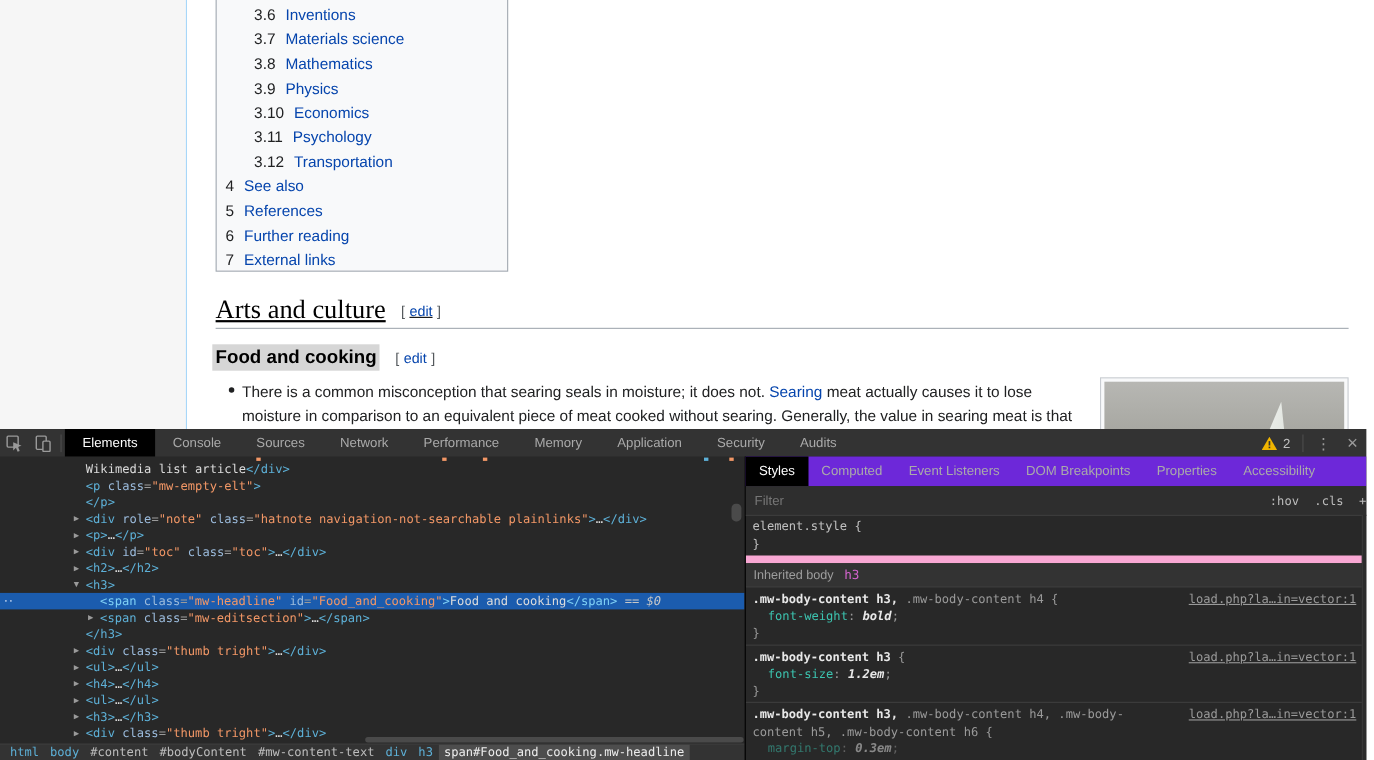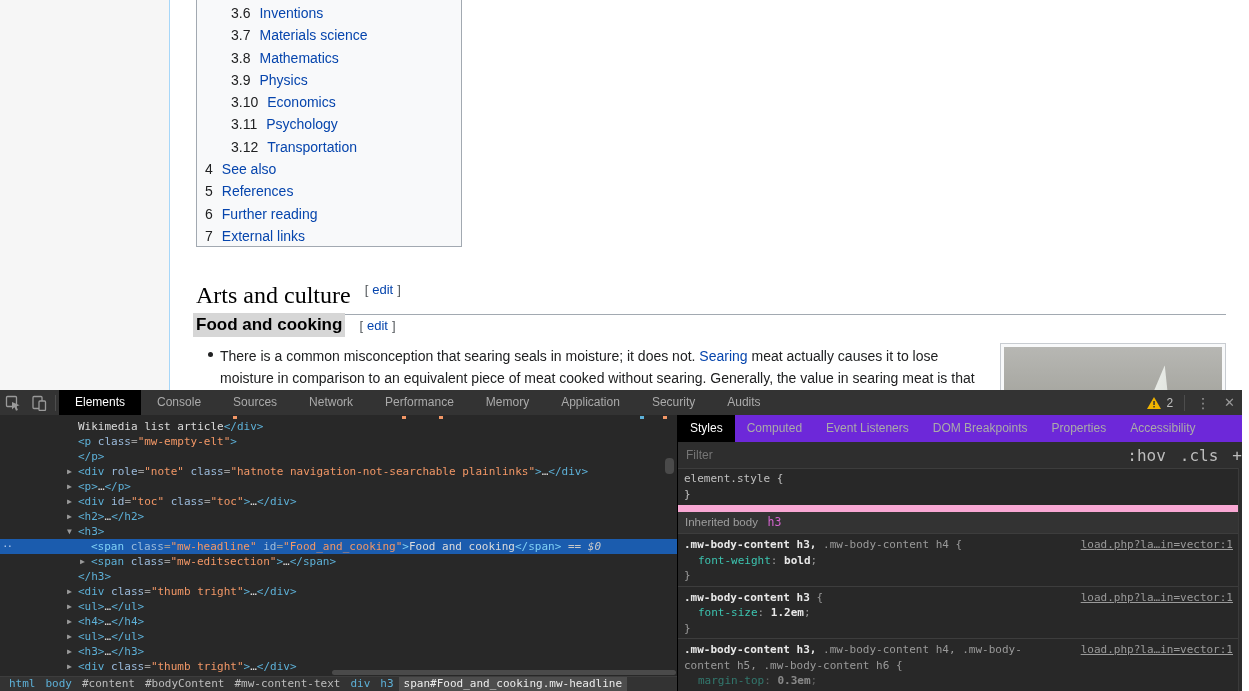--- a/index.html
+++ b/index.html
@@ -6,21 +6,21 @@
   .screen{position:relative;width:1242px;height:691px;overflow:hidden;font-family:"Liberation Sans",sans-serif;background:#fff;}
 
   
   .wiki{position:absolute;left:0;top:0;width:1249px;height:390px;background:#fff;overflow:hidden;}
   .wiki-sidebar{position:absolute;left:0;top:0;width:169px;height:390px;background:#f6f6f6;border-right:1px solid #a7d7f9;}
   .toc{position:absolute;left:196px;top:-30px;width:266px;height:277px;background:#f8f9fa;border:1px solid #a2a9b1;box-sizing:border-box;padding-top:31px;}
   .toc-item{font-size:14px;line-height:22.3px;color:#202122;padding-left:8px;white-space:nowrap;}
   .toc-item.sub{padding-left:34px;}
   .toc-num{margin-right:9px;}
   .toc-link{color:#0645ad;cursor:pointer;}
-  .h2row{position:absolute;left:196px;top:282px;width:1030px;height:32px;border-bottom:1px solid #a2a9b1;display:flex;align-items:flex-start;}
+  .h2row{position:absolute;left:196px;top:266px;width:1030px;height:32px;border-bottom:1px solid #a2a9b1;display:flex;align-items:center;text-decoration:underline;}
   .h2text{font-family:"Liberation Serif",serif;font-size:24px;color:#000;}
   .editsec{font-size:13px;margin-left:14px;color:#54595d;}
   .editsec .el{color:#0645ad;margin:0 4px;cursor:pointer;}
   .h3row{position:absolute;left:193px;top:313px;display:flex;align-items:baseline;}
   .h3hl{background:#d6d6d6;padding:2px 3px;font-size:17px;font-weight:bold;color:#000;}
   .bullet-dot{position:absolute;left:208px;top:352px;width:5px;height:5px;border-radius:50%;background:#202122;}
   .bullet-text{position:absolute;left:220px;top:345px;font-size:14px;line-height:22px;color:#202122;white-space:nowrap;}
   .wlink{color:#0645ad;cursor:pointer;}
   .thumb{position:absolute;left:1000px;top:343px;width:226px;height:90px;background:#f8f9fa;border:1px solid #c8ccd1;box-sizing:border-box;padding:3px;}
   .thumb-img{position:relative;width:218px;height:82px;background:linear-gradient(180deg,#b7b7b3 0%,#a6a6a0 60%,#9a9a94 100%);overflow:hidden;}
@@ -66,35 +66,35 @@
   .crumbs{position:absolute;left:0;right:0;bottom:0;height:14px;background:#333;border-top:1px solid #3d3d3d;display:flex;align-items:center;font-family:"DejaVu Sans Mono",monospace;font-size:11px;padding-left:4px;}
   .crumb{padding:0 5px;height:14px;line-height:14px;cursor:pointer;white-space:nowrap;}
   .crumb.tag{color:#5db0d7;}
   .crumb.plain{color:#bdbdbd;}
   .crumb.selected{background:#4d4d4d;color:#ececec;}
 
   .dt-styles{position:absolute;left:677px;top:0;right:0;bottom:0;border-left:1px solid #000;background:#282828;}
   .st-tabs{height:27px;background:#6d28d9;display:flex;align-items:center;}
   .st-filter{position:relative;height:26px;background:#2e2e2e;border-bottom:1px solid #3d3d3d;display:flex;align-items:center;font-size:12px;}
   .st-filter .ph{color:#767676;padding-left:8px;flex:1;}
-  .st-btn{font-family:"DejaVu Sans Mono",monospace;font-size:16px;color:#bdbdbd;padding:0 7px;cursor:pointer;}
+  .st-btn{font-family:"DejaVu Sans Mono",monospace;font-size:11px;color:#bdbdbd;padding:0 7px;cursor:pointer;}
   .grip{position:absolute;right:2px;bottom:2px;width:0;height:0;border-left:5px solid transparent;border-bottom:5px solid #7a7a7a;}
   .st-content{position:absolute;left:0;top:53px;right:10px;bottom:0;font-family:"DejaVu Sans Mono",monospace;font-size:11px;line-height:15.5px;overflow:hidden;}
   .st-strip{position:absolute;top:53px;right:0;width:10px;bottom:0;background:#2c2c2c;border-left:1px solid #3a3a3a;}
   .block{padding:3px 6px;border-bottom:7px solid #f9a8d4;}
   .elstyle{color:#c0c0c0;}
   .inh-bar{height:21px;line-height:21px;background:#333;border-bottom:1px solid #3d3d3d;padding-left:7px;color:#9e9e9e;font-family:"Liberation Sans",sans-serif;font-size:11.5px;}
   .inh-tag{color:#d564cf;font-family:"DejaVu Sans Mono",monospace;}
   .rule{padding:3px 6px 2px;border-bottom:1px solid #3d3d3d;overflow:hidden;}
   .css-link{float:right;color:#9a9a9a;text-decoration:underline;margin-left:10px;cursor:pointer;}
   .sel-m{color:#e8e8e8;font-weight:bold;}
   .sel-p{color:#9a9a9a;}
   .prop{padding-left:14px;}
   .prop-n{color:#3cc4b0;}
-  .prop-v{color:#e8e8e8;font-weight:bold;}
+  .prop-v{color:#e8e8e8;font-weight:bold;font-style:italic;}
   .brace{color:#9a9a9a;}
   .dim{opacity:.5;}
 </style>
 </head>
 <body>
 
 <div class="screen">
 
   <section class="wiki">
     <div class="wiki-sidebar"></div>

